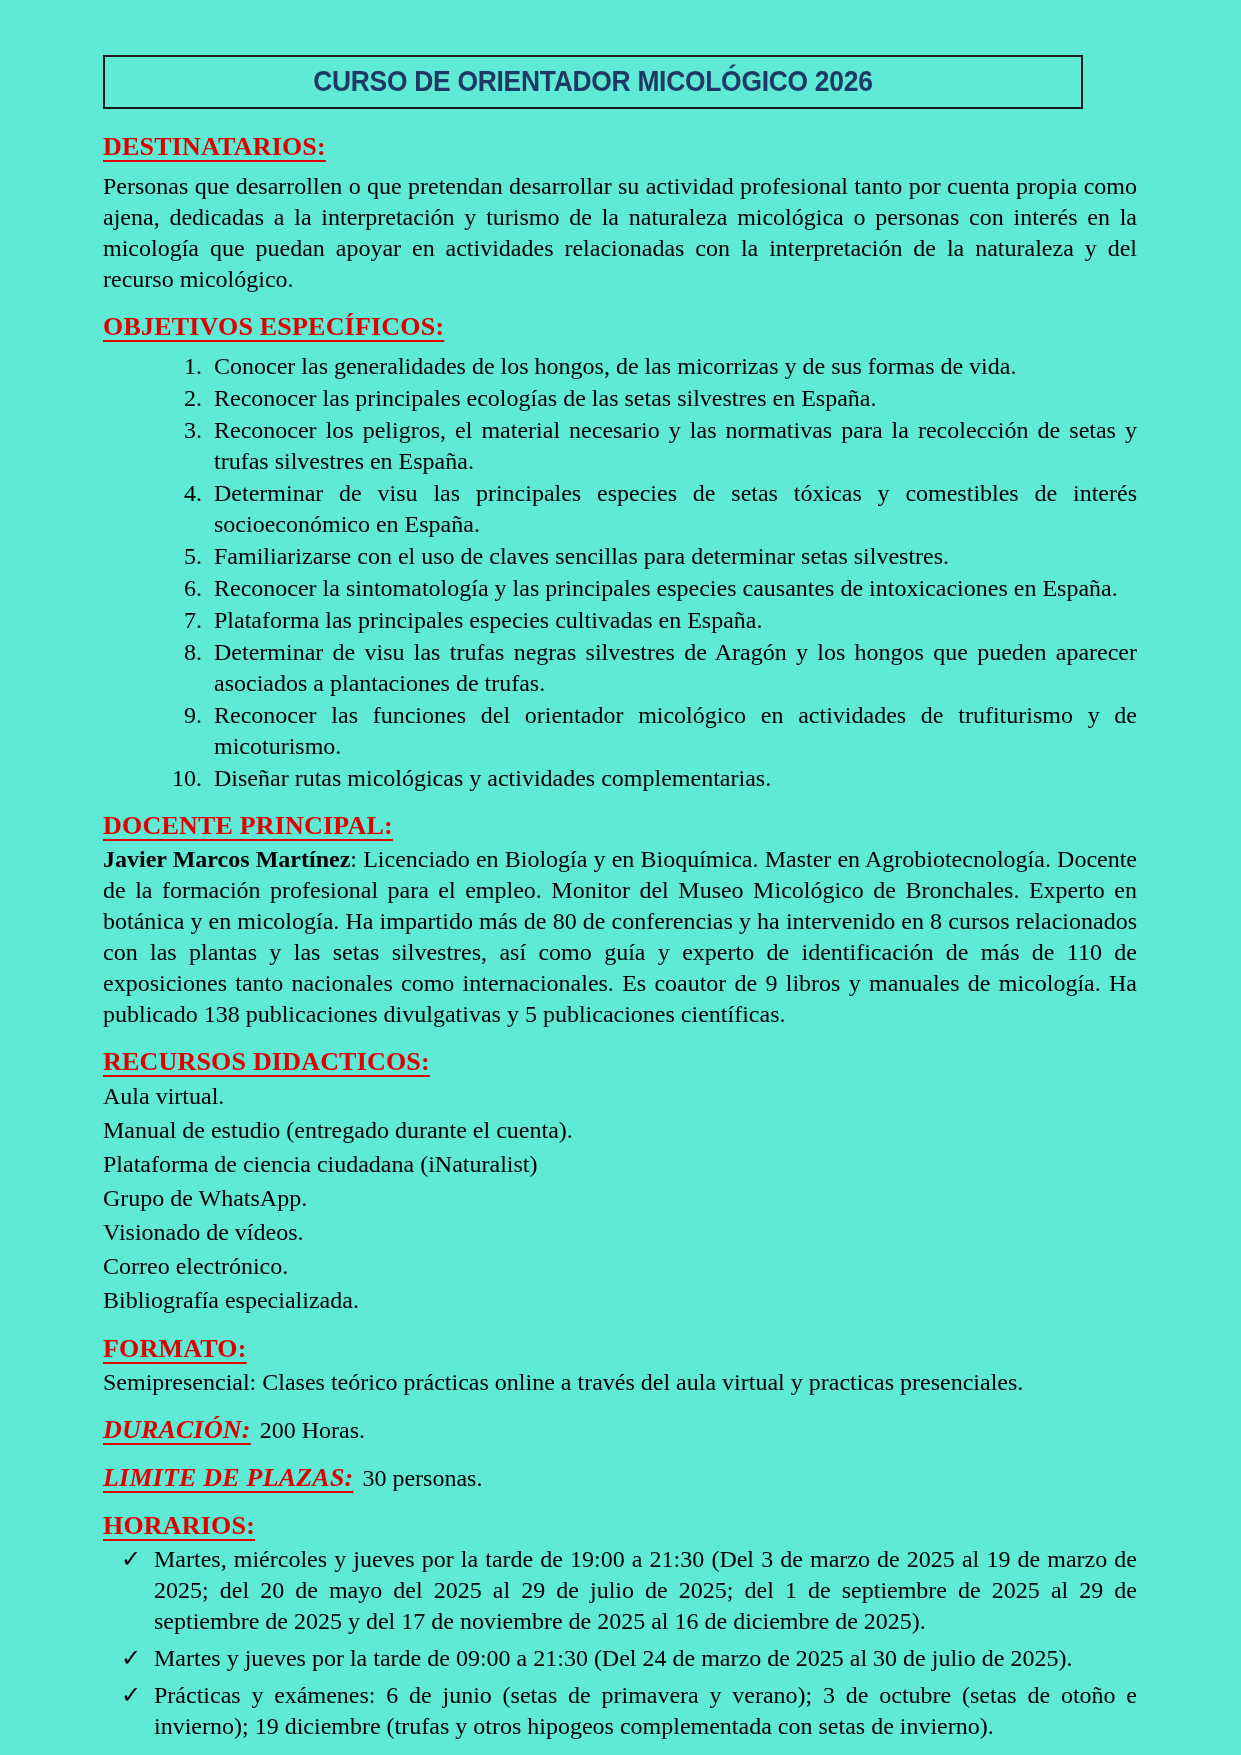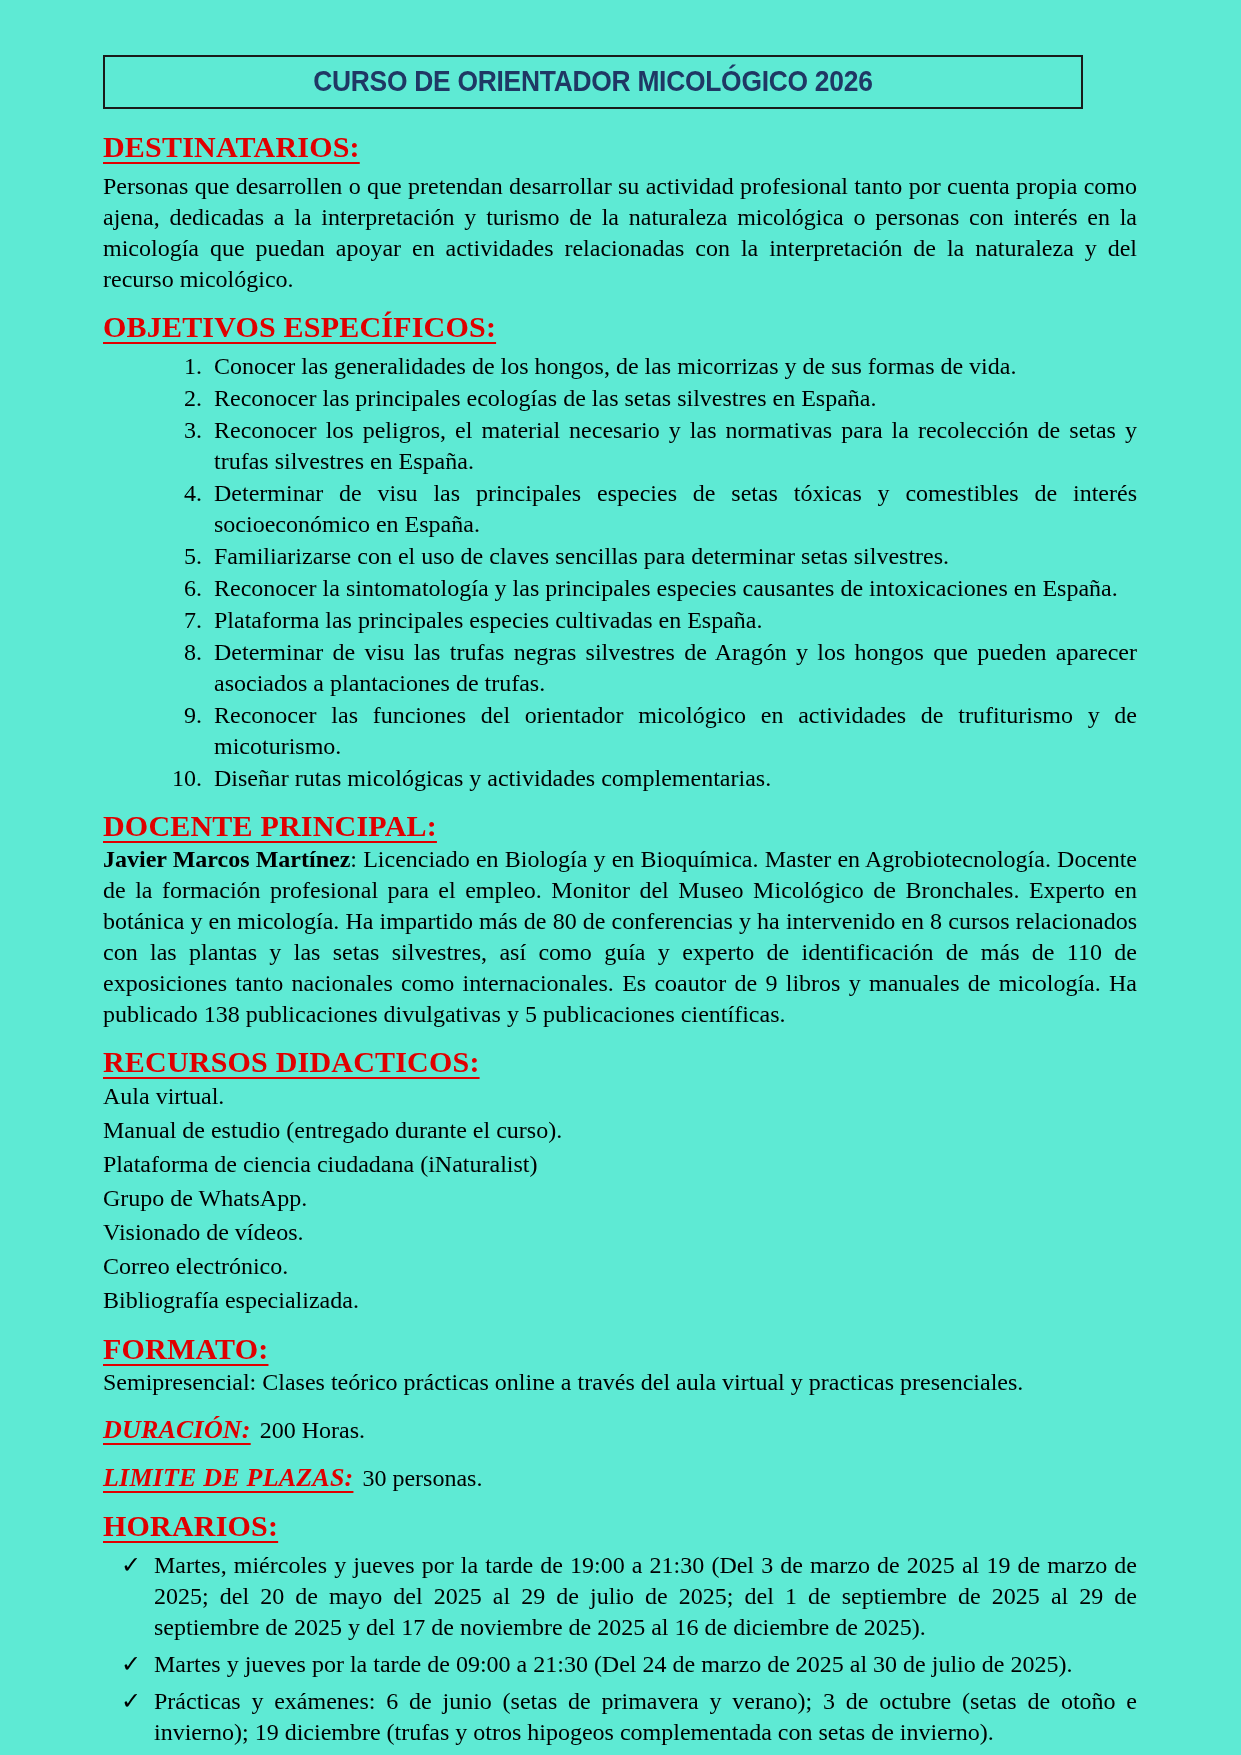--- a/index.html
+++ b/index.html
@@ -30,21 +30,21 @@
     font-size:30px;
     line-height:32px;
     color:#1f3864;
     transform:scaleX(0.88);
     letter-spacing:-0.3px;
     white-space:nowrap;
   }
   h2.red-heading {
     font-family:"Liberation Serif", serif;
     color:#e00000;
-    font-size:30px;
+    font-size:26px;
     font-weight:700;
     line-height:32px;
     margin:16px 0 8px 0;
     text-decoration:underline;
     text-decoration-thickness:2px;
     text-underline-offset:5px;
     letter-spacing:0.2px;
   }
   h2.tight-bottom { margin-bottom:2px; }
   p.body-par {
@@ -120,40 +120,40 @@
     <li>Reconocer las funciones del orientador micológico en actividades de trufiturismo y de micoturismo.</li>
     <li>Diseñar rutas micológicas y actividades complementarias.</li>
   </ol>
 
   <h2 class="red-heading tight-bottom">DOCENTE PRINCIPAL:</h2>
   <p class="body-par"><b>Javier Marcos Martínez</b><span>: Licenciado en Biología y en Bioquímica. Master en Agrobiotecnología. Docente de la formación profesional para el empleo. Monitor del Museo Micológico de Bronchales. Experto en botánica y en micología. Ha impartido más de 80 de conferencias y ha intervenido en 8 cursos relacionados con las plantas y las setas silvestres, así como guía y experto de identificación de más de 110 de exposiciones tanto nacionales como internacionales. Es coautor de 9 libros y manuales de micología. Ha publicado 138 publicaciones divulgativas y 5 publicaciones científicas.</span></p>
 
   <h2 class="red-heading tight-bottom">RECURSOS DIDACTICOS:</h2>
   <div>
     <p class="recursos-item">Aula virtual.</p>
-    <p class="recursos-item">Manual de estudio (entregado durante el curso).</p>
+    <p class="recursos-item">Manual de estudio (entregado durante el cuenta).</p>
     <p class="recursos-item">Plataforma de ciencia ciudadana (iNaturalist)</p>
     <p class="recursos-item">Grupo de WhatsApp.</p>
     <p class="recursos-item">Visionado de vídeos.</p>
     <p class="recursos-item">Correo electrónico.</p>
     <p class="recursos-item">Bibliografía especializada.</p>
   </div>
 
   <h2 class="red-heading tight-bottom">FORMATO:</h2>
   <p class="body-par">Semipresencial: Clases teórico prácticas online a través del aula virtual y practicas presenciales.</p>
 
   <div class="inline-row">
     <span class="red-inline">DURACIÓN:</span><span class="inline-val">200 Horas.</span>
   </div>
 
   <div class="inline-row">
     <span class="red-inline">LIMITE DE PLAZAS:</span><span class="inline-val">30 personas.</span>
   </div>
 
-  <h2 class="red-heading" style="margin-bottom:8px;">HORARIOS:</h2>
+  <h2 class="red-heading" style="margin-bottom:2px;">HORARIOS:</h2>
   <div>
     <div class="check-row">
       <span class="check-glyph">✓</span>
       <span class="check-text">Martes, miércoles y jueves por la tarde de 19:00 a 21:30 (Del 3 de marzo de 2025 al 19 de marzo de 2025; del 20 de mayo del 2025 al 29 de julio de 2025; del 1 de septiembre de 2025 al 29 de septiembre de 2025 y del 17 de noviembre de 2025 al 16 de diciembre de 2025).</span>
     </div>
     <div class="check-row">
       <span class="check-glyph">✓</span>
       <span class="check-text">Martes y jueves por la tarde de 09:00 a 21:30 (Del 24 de marzo de 2025 al 30 de julio de 2025).</span>
     </div>
     <div class="check-row">

